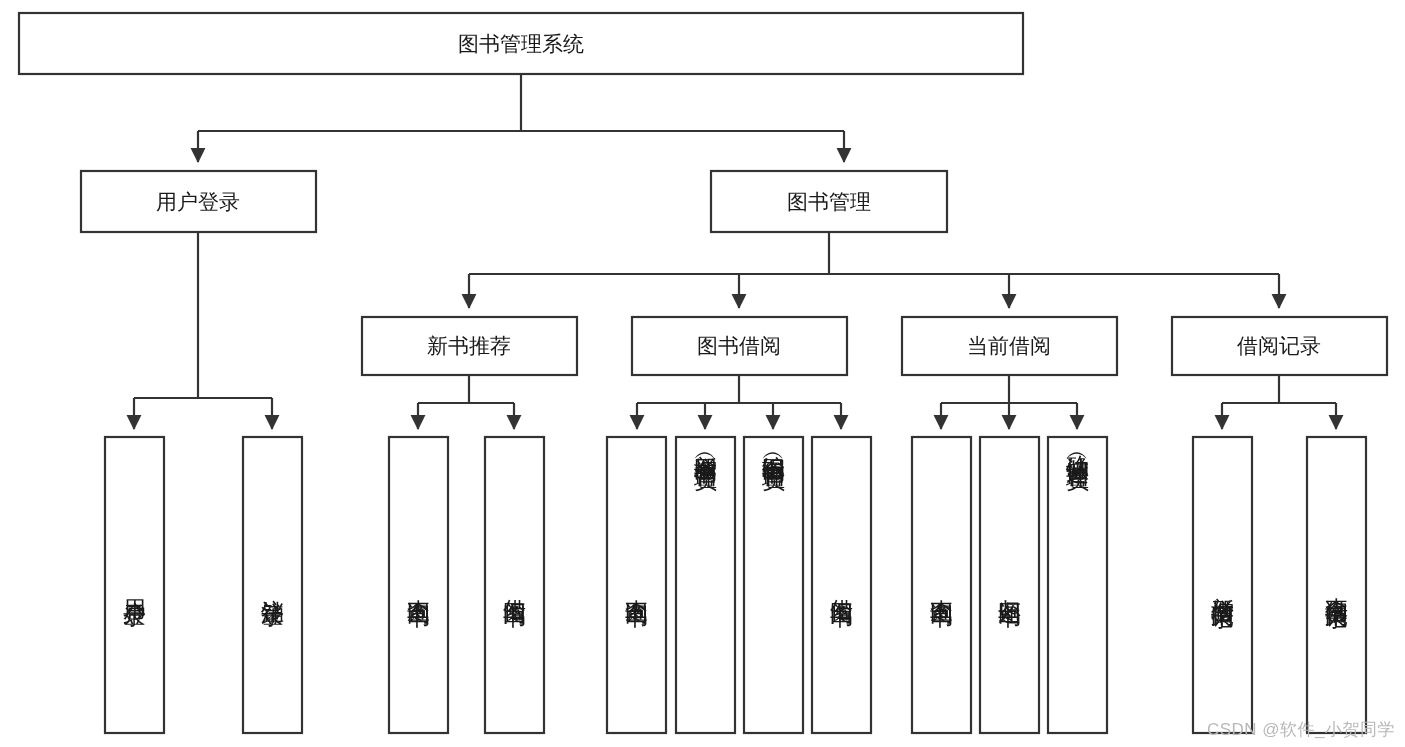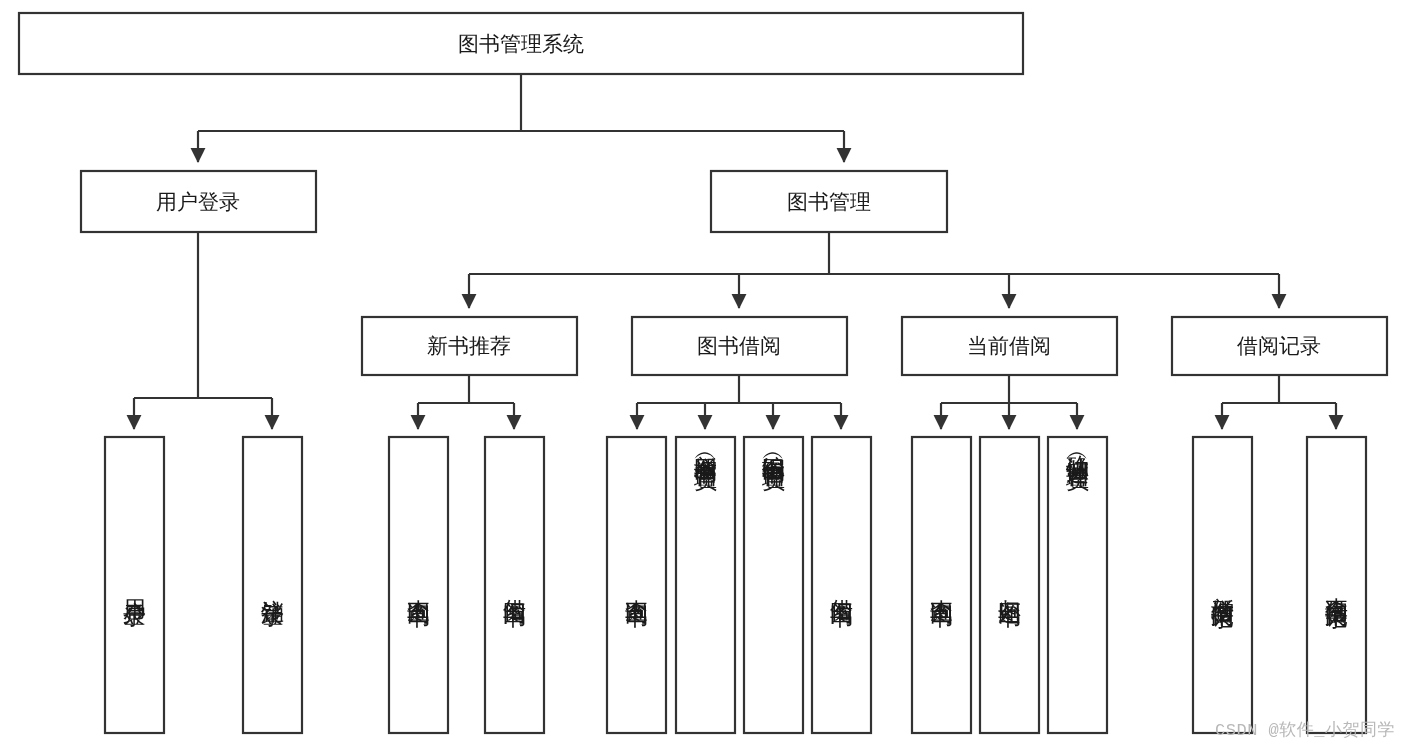--- a/index.html
+++ b/index.html
@@ -61,21 +61,21 @@
     font-size: 23px;
     line-height: 1.18;
     letter-spacing: 2px;
     color: #1a1a1a;
     white-space: nowrap;
   }
   .watermark {
     position: absolute;
     right: 10px;
     bottom: 6px;
-    font-family: Liberation Mono, monospace;
+    font-family: Liberation Sans, sans-serif;
     font-size: 17px;
     color: #b8b8b8;
     white-space: nowrap;
     letter-spacing: 0.5px;
   }
 </style>
 </head>
 <body>
 
 <div id="diagram-root">

